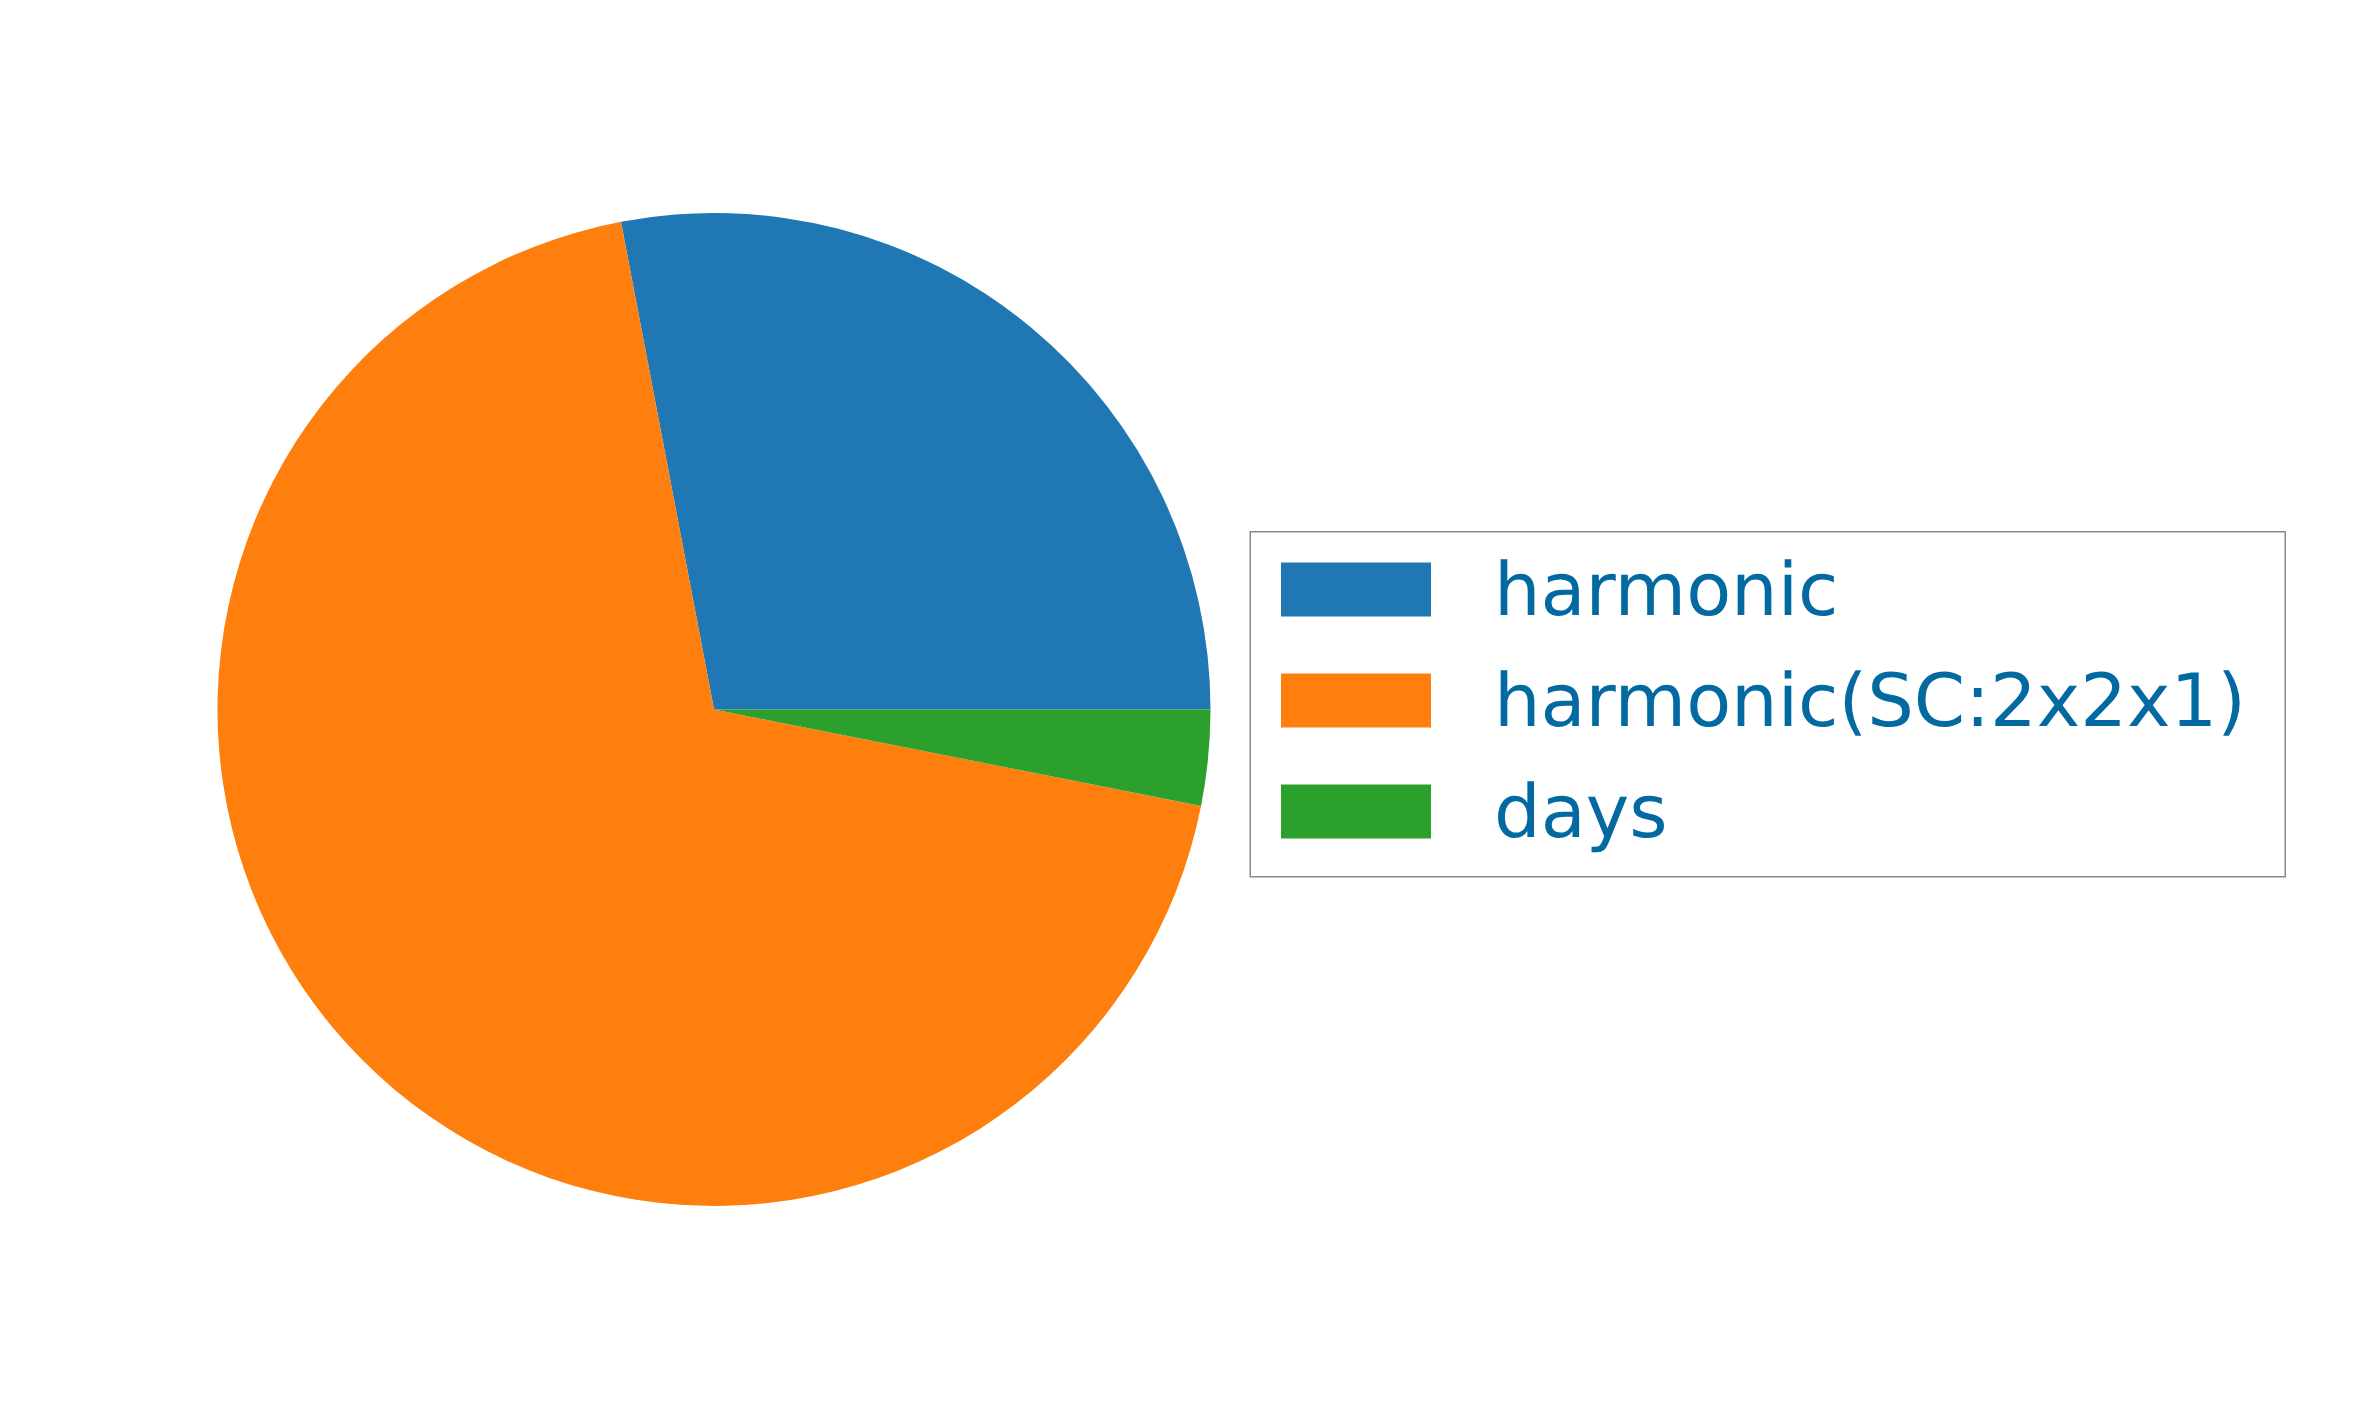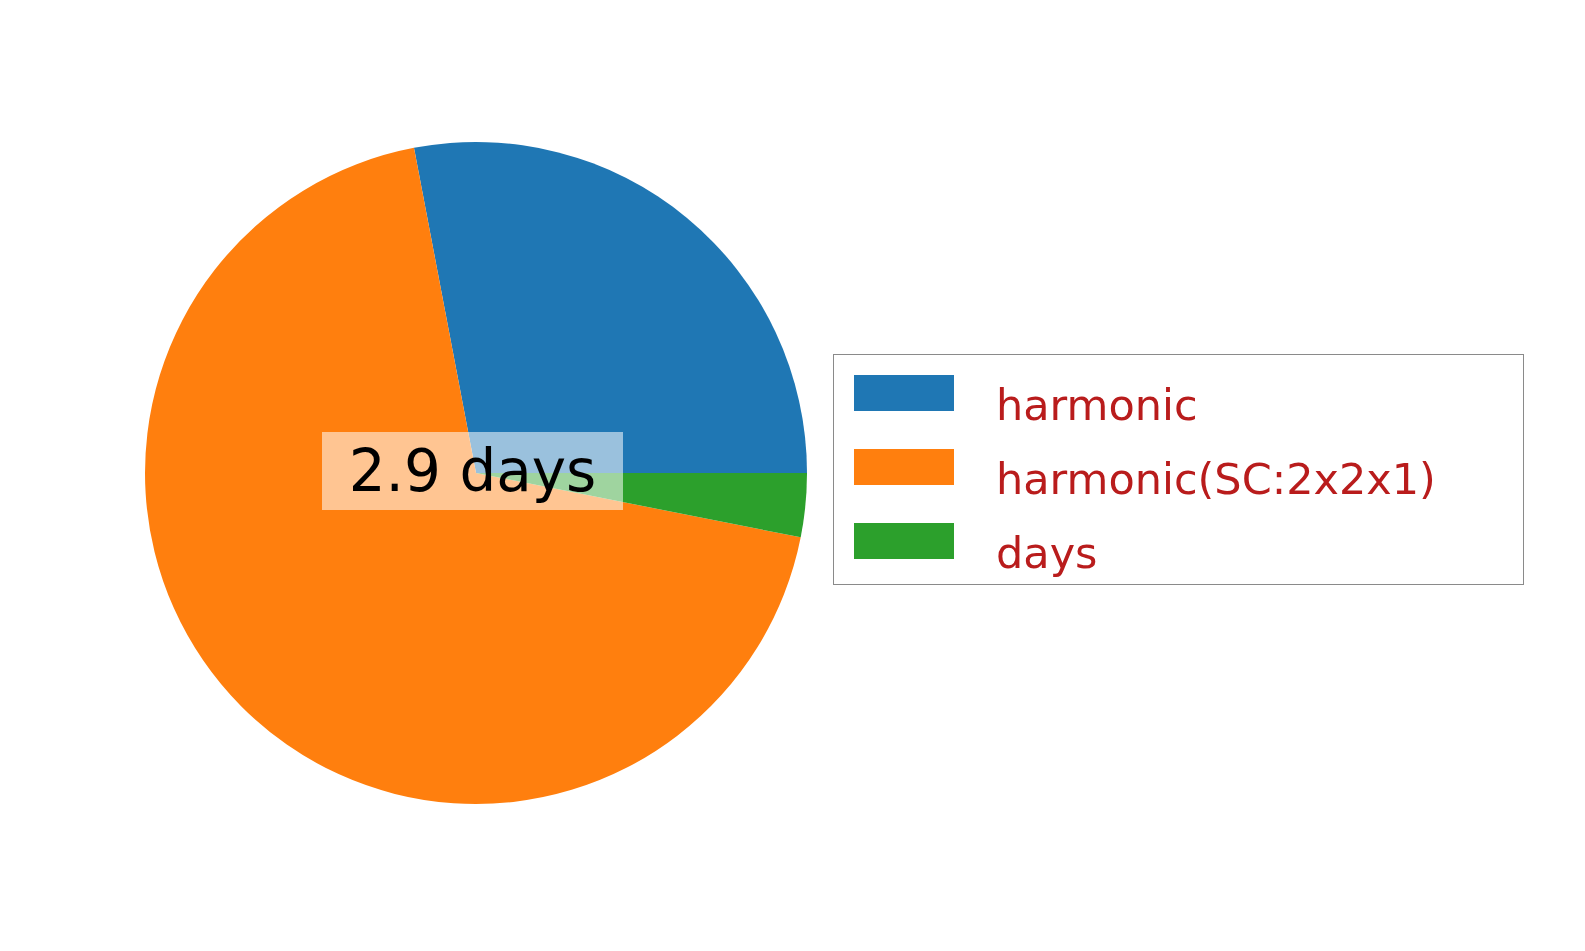--- a/index.html
+++ b/index.html
@@ -65,46 +65,45 @@
   .legend-swatch {
     position: absolute;
     left: 20px;
     top: 14px;
     width: 100px;
     height: 36px;
   }
   .legend-text {
     position: absolute;
     left: 162px;
-    top: 12px;
+    top: 0px;
     height: 64px;
     display: flex;
     align-items: center;
-    font-size: 43px;
-    color: #b91c1c;
+    font-size: 49px;
+    color: #0369a1;
     white-space: nowrap;
     line-height: 1;
   }
 </style>
 </head>
 <body>
 
 <div id="figure">
 
   <div id="pie-wrap">
     <svg width="1585" height="951" viewBox="0 0 1585 951">
       <g id="pie-slices">
           <path d="M 476 473 L 807.00 473.00 A 331 331 0 0 0 413.98 147.86 Z" fill="#1f77b4"></path>
           <path d="M 476 473 L 413.98 147.86 A 331 331 0 1 0 800.70 537.29 Z" fill="#ff7f0e"></path>
           <path d="M 476 473 L 800.70 537.29 A 331 331 0 0 0 807.00 473.00 Z" fill="#2ca02c"></path>
         </g>
     </svg>
   </div>
 
-  <div id="center-label">2.9 days</div>
 
   <div id="legend">
 
     <div class="legend-row r0">
       <span class="legend-swatch" style="background: rgb(31, 119, 180);"></span>
       <span class="legend-text">harmonic</span>
     </div>
 
     <div class="legend-row r1">
       <span class="legend-swatch" style="background: rgb(255, 127, 14);"></span>

